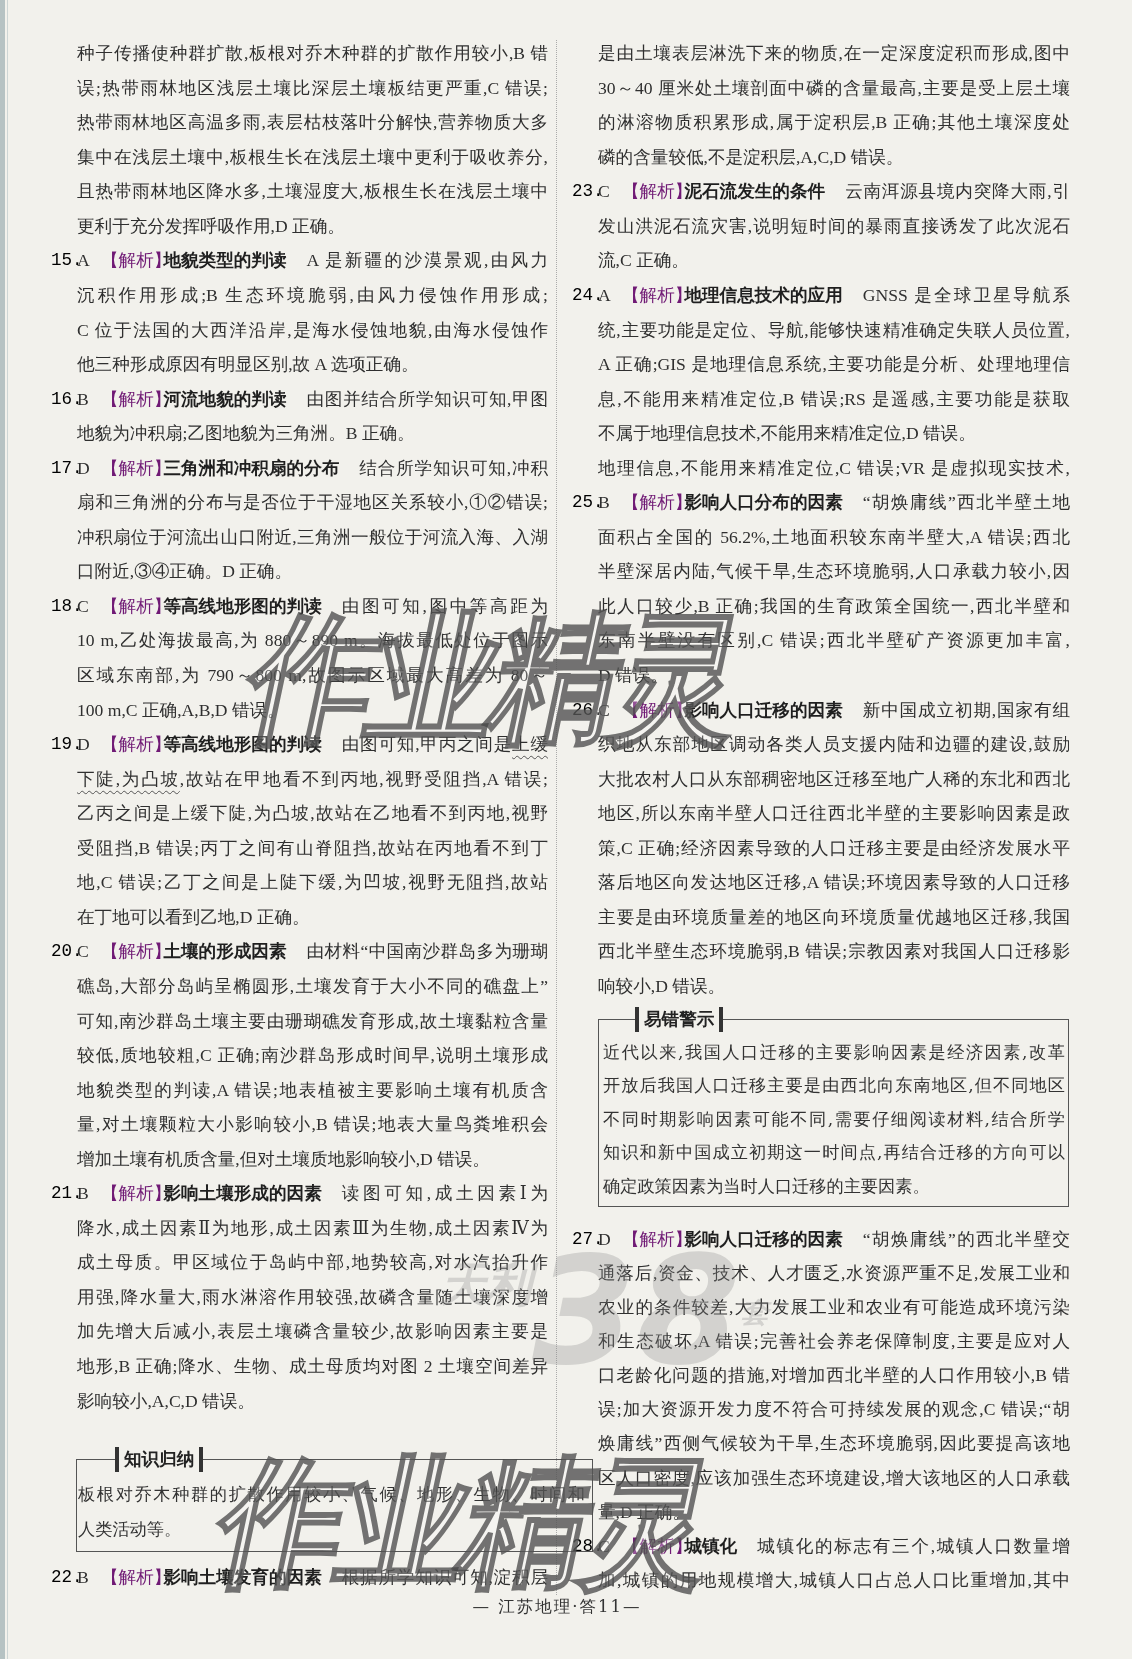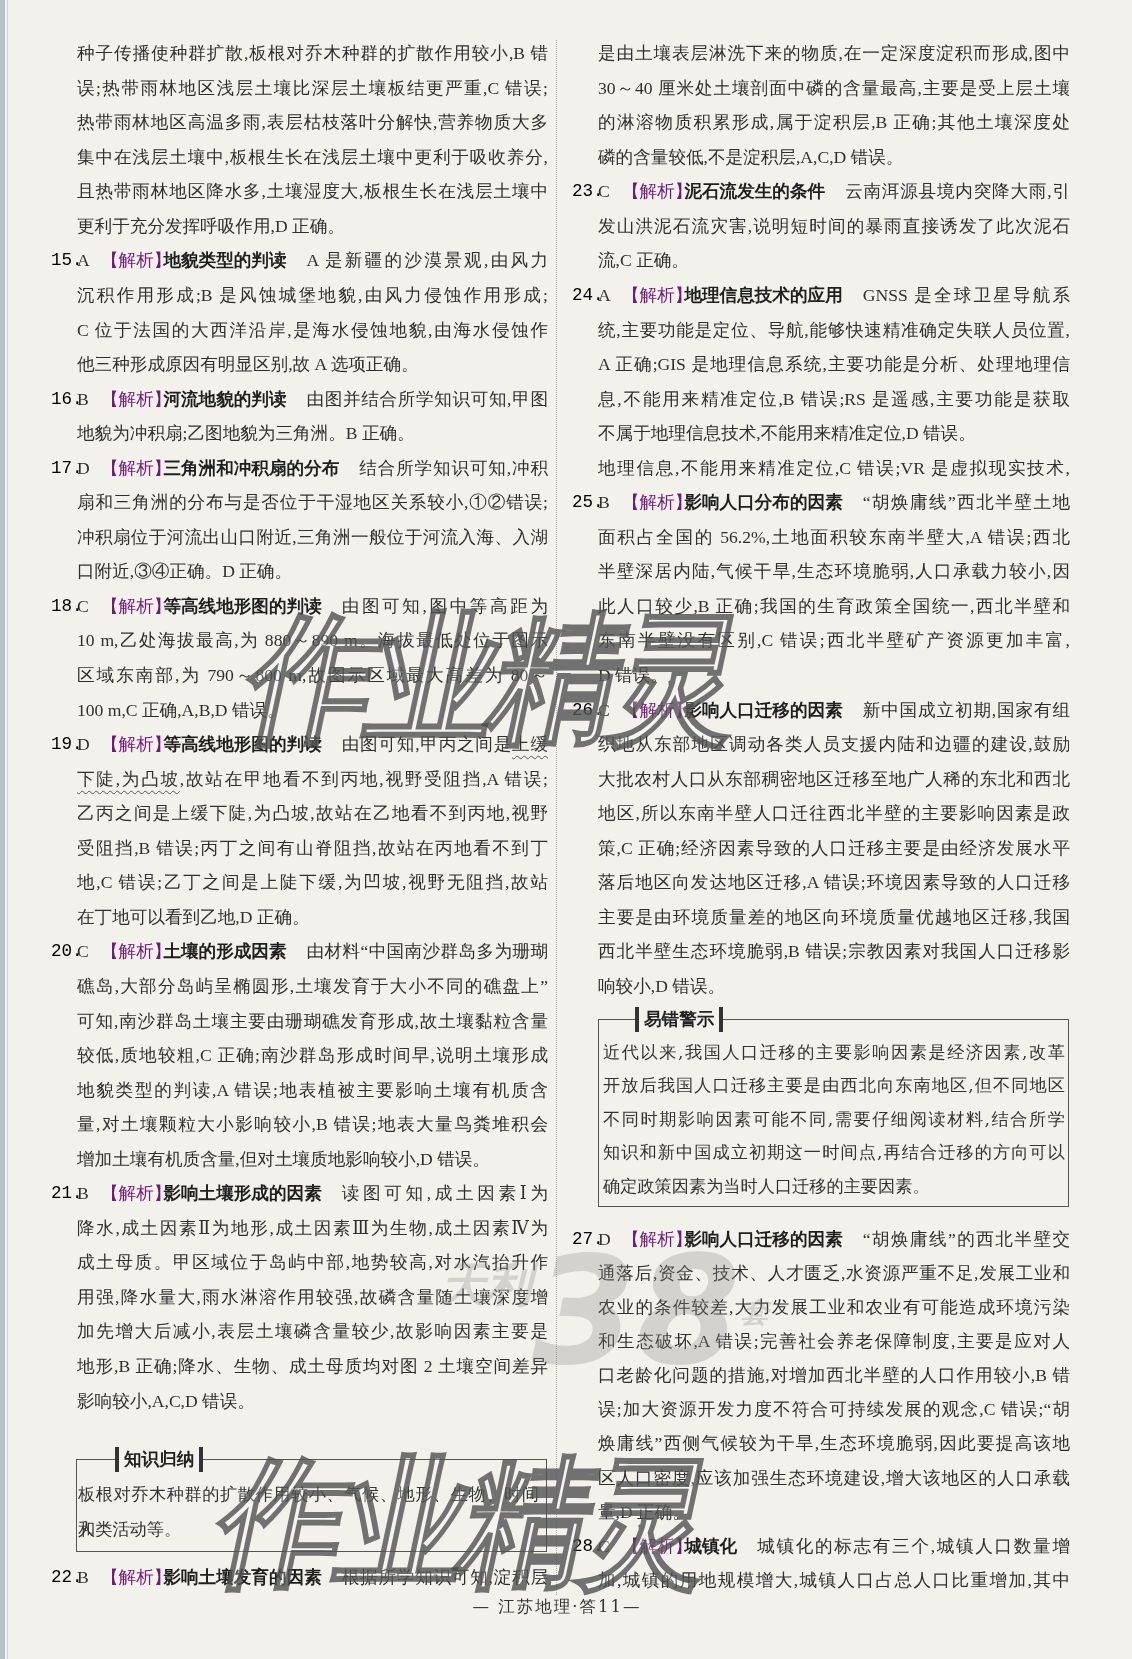--- a/index.html
+++ b/index.html
@@ -17,21 +17,21 @@
 .ln{position:relative;height:34.55px;line-height:34.55px;font-size:17.6px;text-align:justify;text-align-last:justify;}
 .ln.end{text-align-last:left;}
 .ln.first{display:flex;}
 .qnum{position:absolute;left:-26px;top:0;font-family:Liberation Mono, monospace;font-size:17.6px;color:#000000;}
 .ans{flex:none;width:24px;}
 .tag{flex:none;font-family:"DejaVu Sans",sans-serif;font-weight:normal;margin-right:-8px;color:#701a75;}
 .topic{flex:none;font-family:"DejaVu Sans",sans-serif;font-weight:bold;color:#1f1f1f;}
 .body{flex:1 1 auto;min-width:0;margin-left:20px;text-align:justify;text-align-last:justify;}
 .wavy{text-decoration:underline wavy #555;text-decoration-thickness:1px;text-underline-offset:5px;}
 .box{position:absolute;border:1.5px solid #555;padding-left:24px;}
-.box.kn{left:76px;top:1459px;width:471px;height:93px;}
+.box.kn{left:76px;top:1459px;width:517px;height:93px;}
 .box.warn{left:598px;top:1019px;width:471px;height:188px;}
 .box-title{position:absolute;top:-13px;height:25px;line-height:25px;padding:0 5px;background:#f2f1ec;border-left:4px solid #333;border-right:4px solid #333;font-family:"DejaVu Sans",sans-serif;font-weight:bold;font-size:17.6px;color:#222;}
 .box.kn .box-title{left:38px;}
 .box.warn .box-title{left:36px;}
 .box-body{position:absolute;font-family:"DejaVu Serif","Liberation Serif",serif;font-size:17.2px;color:#333;}
 .box.kn .box-body{top:17.2px;left:1px;right:7px;}
 .box.warn .box-body{top:15.7px;left:4px;right:3px;}
 .box.warn .box-body .ln{height:33.5px;line-height:33.5px;font-size:17.2px;}
 .box.kn .box-body .ln{font-size:17.2px;}
 .footer{position:absolute;left:457px;top:1595px;width:200px;height:24px;line-height:24px;text-align:center;font-family:"DejaVu Serif","Liberation Serif",serif;font-size:16.5px;letter-spacing:2px;color:#333;}
@@ -62,21 +62,21 @@
     </div>
 
     <div>
       <div class="ln first">
         <span class="qnum">15.</span>
         <span class="ans">A</span>
         <span class="tag">【解析】</span>
         <span class="topic">地貌类型的判读</span>
         <span class="body">A 是新疆的沙漠景观,由风力</span>
       </div>
-      <div class="ln">沉积作用形成;B 是风蚀城堡地貌,由风力侵蚀作用形成;</div>
+      <div class="ln">沉积作用形成;B 生态环境脆弱,由风力侵蚀作用形成;</div>
       <div class="ln">C 位于法国的大西洋沿岸,是海水侵蚀地貌,由海水侵蚀作</div>
       <div class="ln end">他三种形成原因有明显区别,故 A 选项正确。</div>
     </div>
 
     <div>
       <div class="ln first">
         <span class="qnum">16.</span>
         <span class="ans">B</span>
         <span class="tag">【解析】</span>
         <span class="topic">河流地貌的判读</span>

